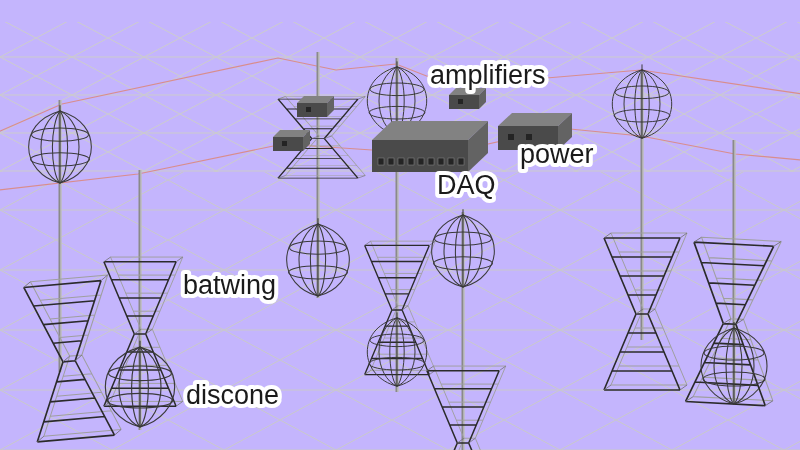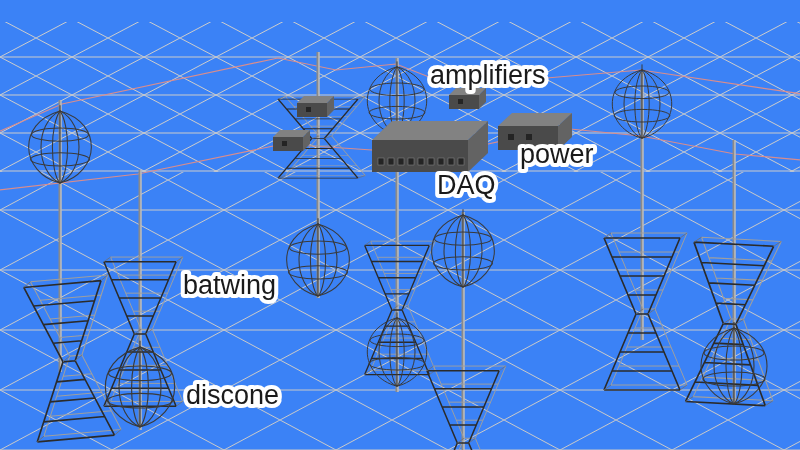--- a/index.html
+++ b/index.html
@@ -1,20 +1,20 @@
 <!DOCTYPE html>
 <html><head>
 <meta charset="utf-8">
 <style>
   html, body { margin: 0; padding: 0; background: #ffffff; }
   #figure {
     position: relative;
     width: 800px;
     height: 450px;
-    background: #3b82f6;
+    background: #c4b5fd;
     overflow: hidden;
     font-family: "Liberation Sans", sans-serif;
   }
   svg { display: block; }
   text.lbl {
     font-family: "Liberation Sans", sans-serif;
     font-size: 27px;
     fill: #1a1a1a;
     paint-order: stroke fill;
     stroke: #ffffff;

